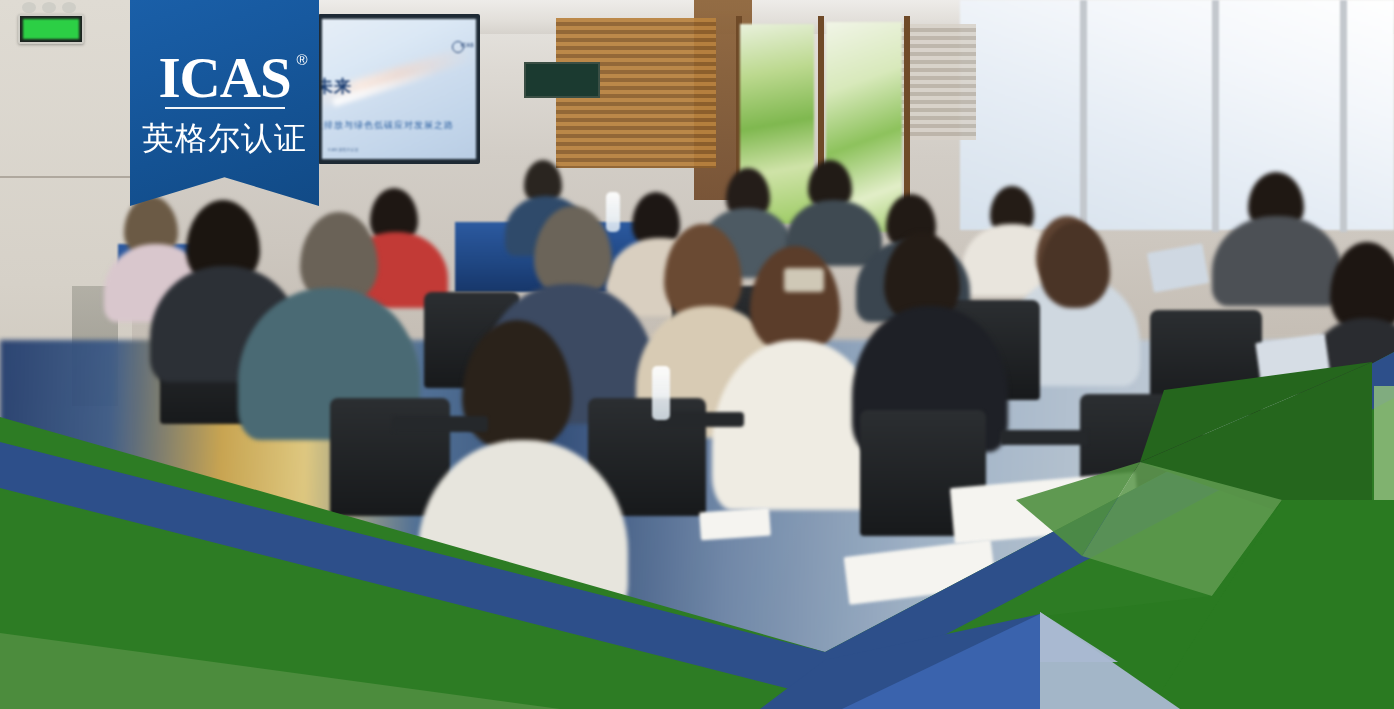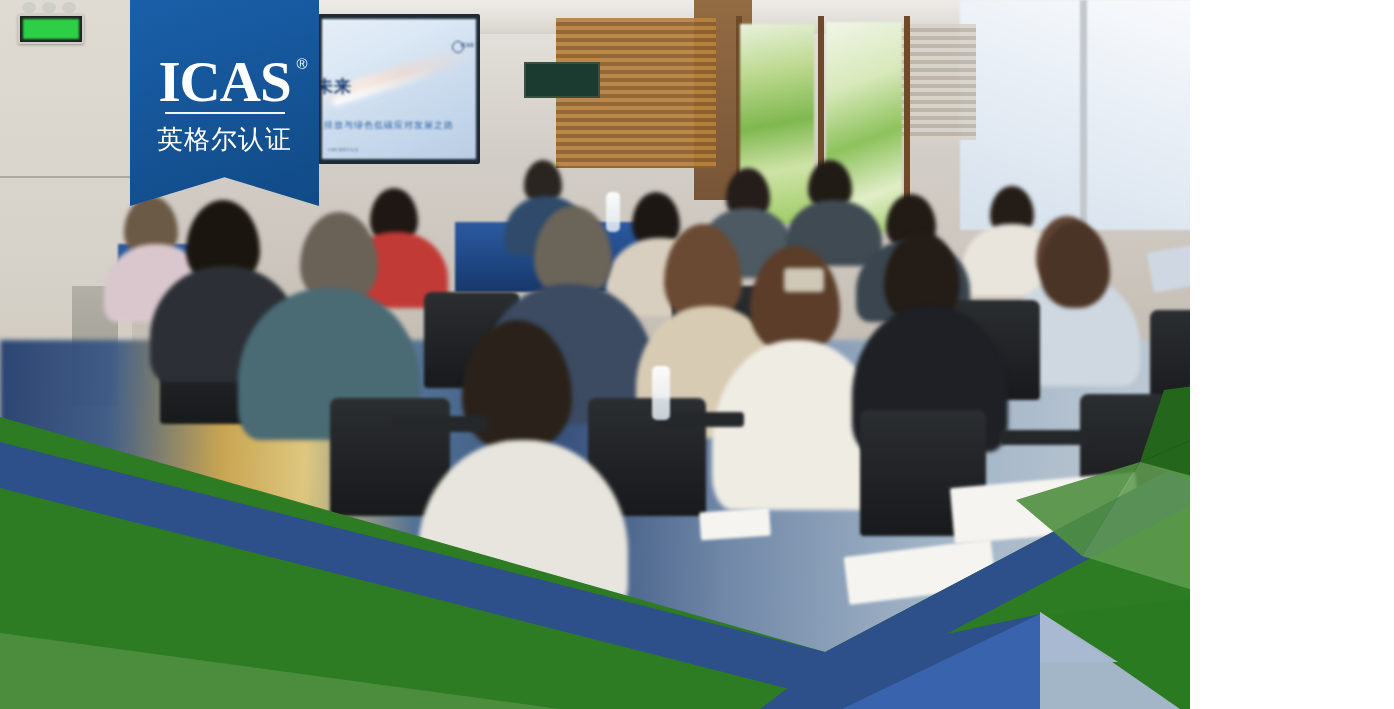--- a/index.html
+++ b/index.html
@@ -1,21 +1,21 @@
 <!DOCTYPE html>
 <html><head>
 <meta charset="utf-8">
 <title>ICAS Seminar Banner</title>
 <style>
   html,body{margin:0;padding:0;background:#ffffff;}
   body{font-family:"Liberation Sans",sans-serif;}
 
   #stage{
     position:relative;
-    width:1190px;
+    width:1394px;
     height:709px;
     overflow:hidden;
     background:#be185d;
   }
 
   
   .photo{position:absolute;inset:0;overflow:hidden;}
 
   
   .wall{
@@ -137,21 +137,21 @@
   }
   .badge .wordmark{
     position:relative;color:#ffffff;font-family:"Liberation Serif","DejaVu Serif",serif;
     font-weight:700;font-size:57px;letter-spacing:-1px;line-height:.95;margin-top:6px;
   }
   .badge .reg{
     position:absolute;right:-16px;top:2px;font-size:15px;font-weight:400;
     font-family:"Liberation Sans",sans-serif;
   }
   .badge .cn{
-    color:#ffffff;font-size:26px;letter-spacing:1px;margin-top:4px;font-weight:500;
+    color:#ffffff;font-size:32px;letter-spacing:1px;margin-top:4px;font-weight:500;
     font-family:"Liberation Sans","DejaVu Sans",sans-serif;
   }
   .badge .rule{width:120px;height:2px;background:#fff;margin:2px 0 4px;opacity:.95;}
 
   
   .geo{position:absolute;inset:0;pointer-events:none;}
   .geo svg{display:block;width:1394px;height:709px;}
 </style>
 </head>
 <body>

